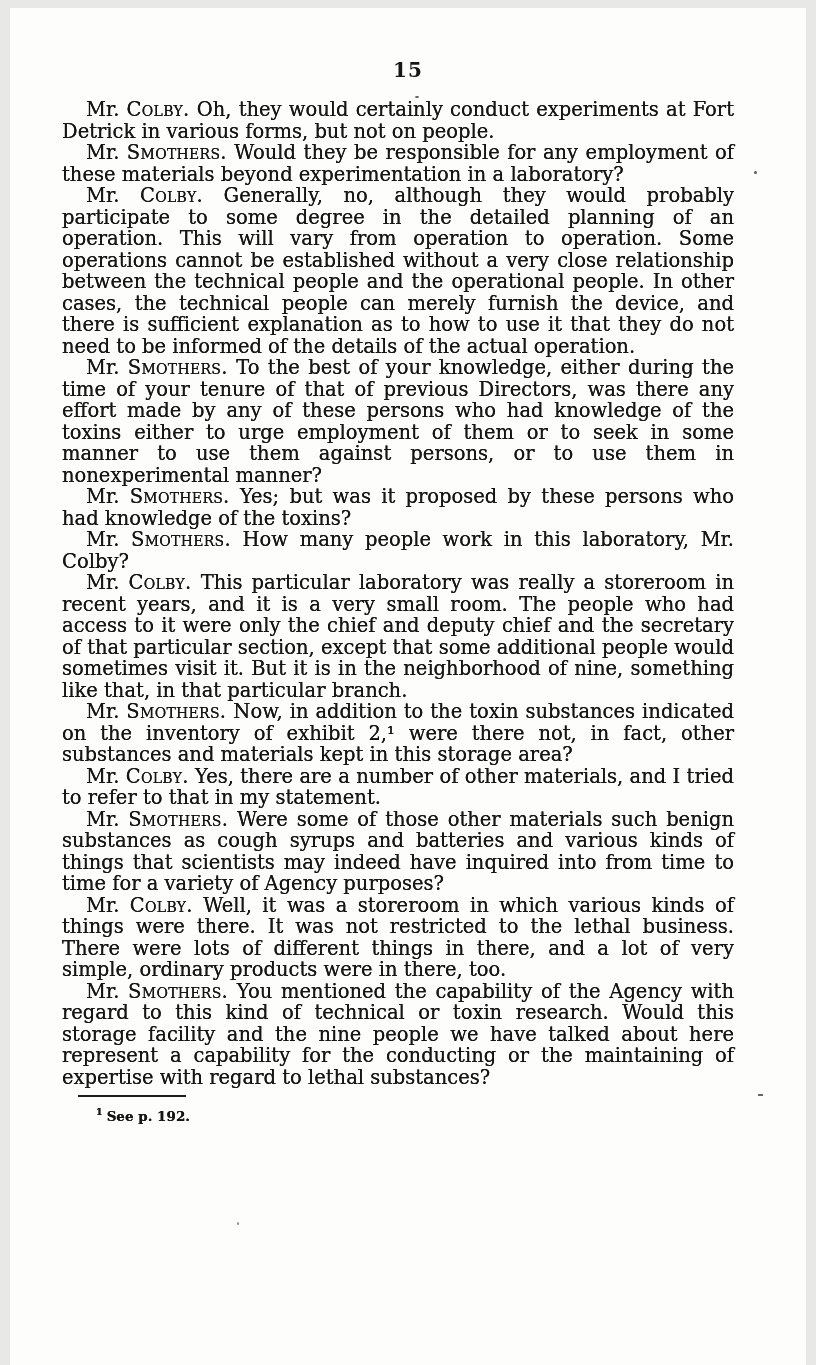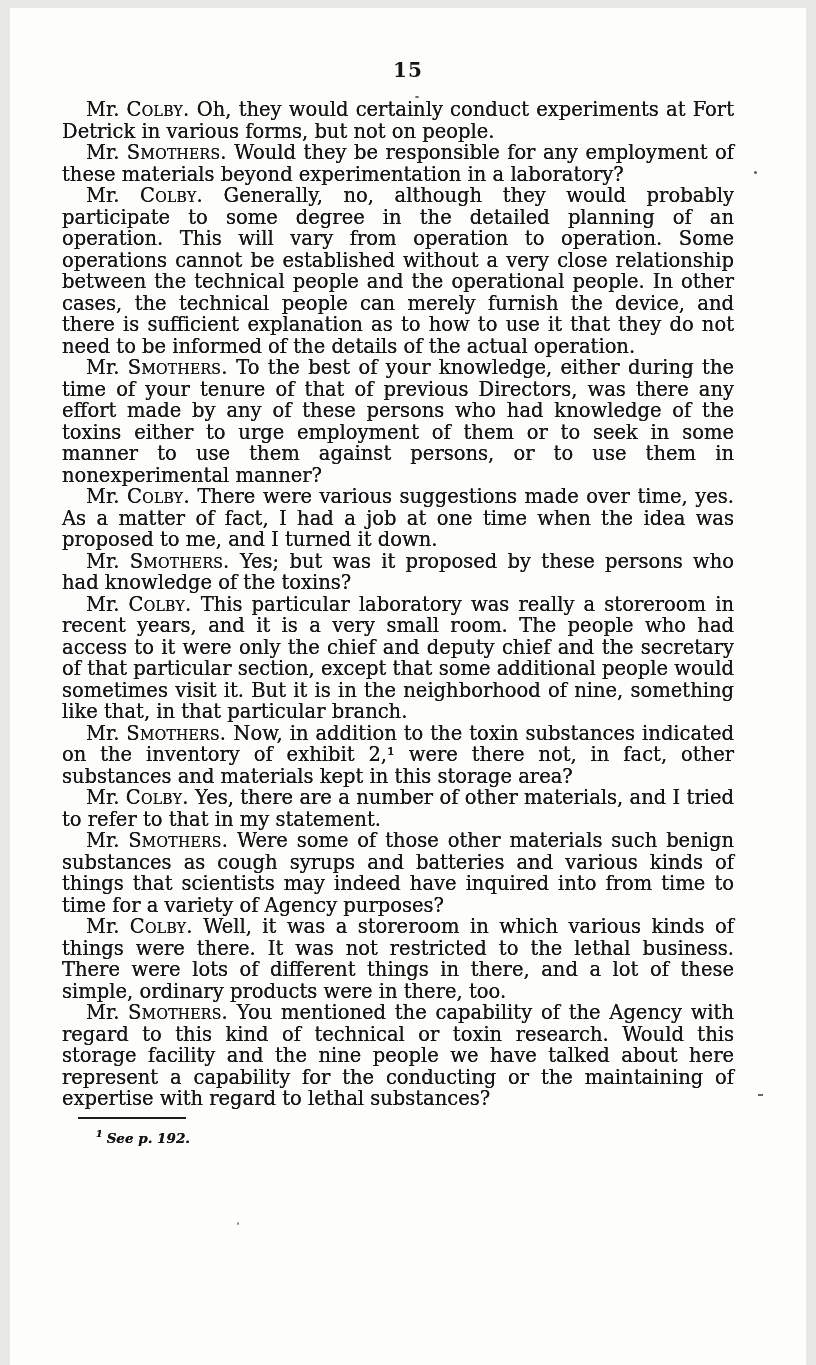--- a/index.html
+++ b/index.html
@@ -52,21 +52,20 @@
     width: 108px;
     height: 2px;
     background: #1c1c1c;
   }
   .footnote {
     margin: 0 0 0 34px;
     font-size: 13.5px;
     font-weight: bold;
     text-indent: 0;
     text-shadow: 0 0 0.3px currentColor;
-    font-style: italic;
   }
   .footnote sup {
     font-size: 9.5px;
     margin-right: 4px;
   }
   .artifact {
     position: absolute;
     background: #5a5a5a;
     border-radius: 50%;
   }
@@ -90,35 +89,35 @@
   <div class="content">
 
     <p class="para"><span>Mr.</span> <span class="sc">Colby.</span> <span>Oh, they would certainly conduct experiments at Fort Detrick in various forms, but not on people.</span></p>
 
     <p class="para"><span>Mr.</span> <span class="sc">Smothers.</span> <span>Would they be responsible for any employment of these materials beyond experimentation in a laboratory?</span></p>
 
     <p class="para"><span>Mr.</span> <span class="sc">Colby.</span> <span>Generally, no, although they would probably participate to some degree in the detailed planning of an operation. This will vary from operation to operation. Some operations cannot be established without a very close relationship between the technical people and the operational people. In other cases, the technical people can merely furnish the device, and there is sufficient explanation as to how to use it that they do not need to be informed of the details of the actual operation.</span></p>
 
     <p class="para"><span>Mr.</span> <span class="sc">Smothers.</span> <span>To the best of your knowledge, either during the time of your tenure of that of previous Directors, was there any effort made by any of these persons who had knowledge of the toxins either to urge employment of them or to seek in some manner to use them against persons, or to use them in nonexperimental manner?</span></p>
 
-    <p class="para"><span>Mr.</span> <span class="sc">Colby.</span> <span>There were various suggestions made over time, yes. As a matter of fact, I had a job at one time when the idea was proposed to me, and I turned it down.</span></p>
 
     <p class="para"><span>Mr.</span> <span class="sc">Smothers.</span> <span>Yes; but was it proposed by these persons who had knowledge of the toxins?</span></p>
 
 
+    <p class="para"><span>Mr.</span> <span class="sc">Smothers.</span> <span>How many people work in this laboratory, Mr. Colby?</span></p>
 
     <p class="para"><span>Mr.</span> <span class="sc">Colby.</span> <span>This particular laboratory was really a storeroom in recent years, and it is a very small room. The people who had access to it were only the chief and deputy chief and the secretary of that particular section, except that some additional people would sometimes visit it. But it is in the neighborhood of nine, something like that, in that particular branch.</span></p>
 
     <p class="para"><span>Mr.</span> <span class="sc">Smothers.</span> <span>Now, in addition to the toxin substances indicated on the inventory of exhibit 2,¹ were there not, in fact, other substances and materials kept in this storage area?</span></p>
 
     <p class="para"><span>Mr.</span> <span class="sc">Colby.</span> <span>Yes, there are a number of other materials, and I tried to refer to that in my statement.</span></p>
 
     <p class="para"><span>Mr.</span> <span class="sc">Smothers.</span> <span>Were some of those other materials such benign substances as cough syrups and batteries and various kinds of things that scientists may indeed have inquired into from time to time for a variety of Agency purposes?</span></p>
 
-    <p class="para"><span>Mr.</span> <span class="sc">Colby.</span> <span>Well, it was a storeroom in which various kinds of things were there. It was not restricted to the lethal business. There were lots of different things in there, and a lot of these simple, ordinary products were in there, too.</span></p>
+    <p class="para"><span>Mr.</span> <span class="sc">Colby.</span> <span>Well, it was a storeroom in which various kinds of things were there. It was not restricted to the lethal business. There were lots of different things in there, and a lot of very simple, ordinary products were in there, too.</span></p>
 
     <p class="para"><span>Mr.</span> <span class="sc">Smothers.</span> <span>You mentioned the capability of the Agency with regard to this kind of technical or toxin research. Would this storage facility and the nine people we have talked about here represent a capability for the conducting or the maintaining of expertise with regard to lethal substances?</span></p>
 
     <div class="footnote-rule"></div>
     <p class="footnote"><sup>1</sup><span>See p. 192.</span></p>
 
   </div>
 </div>
 
 </body></html>

